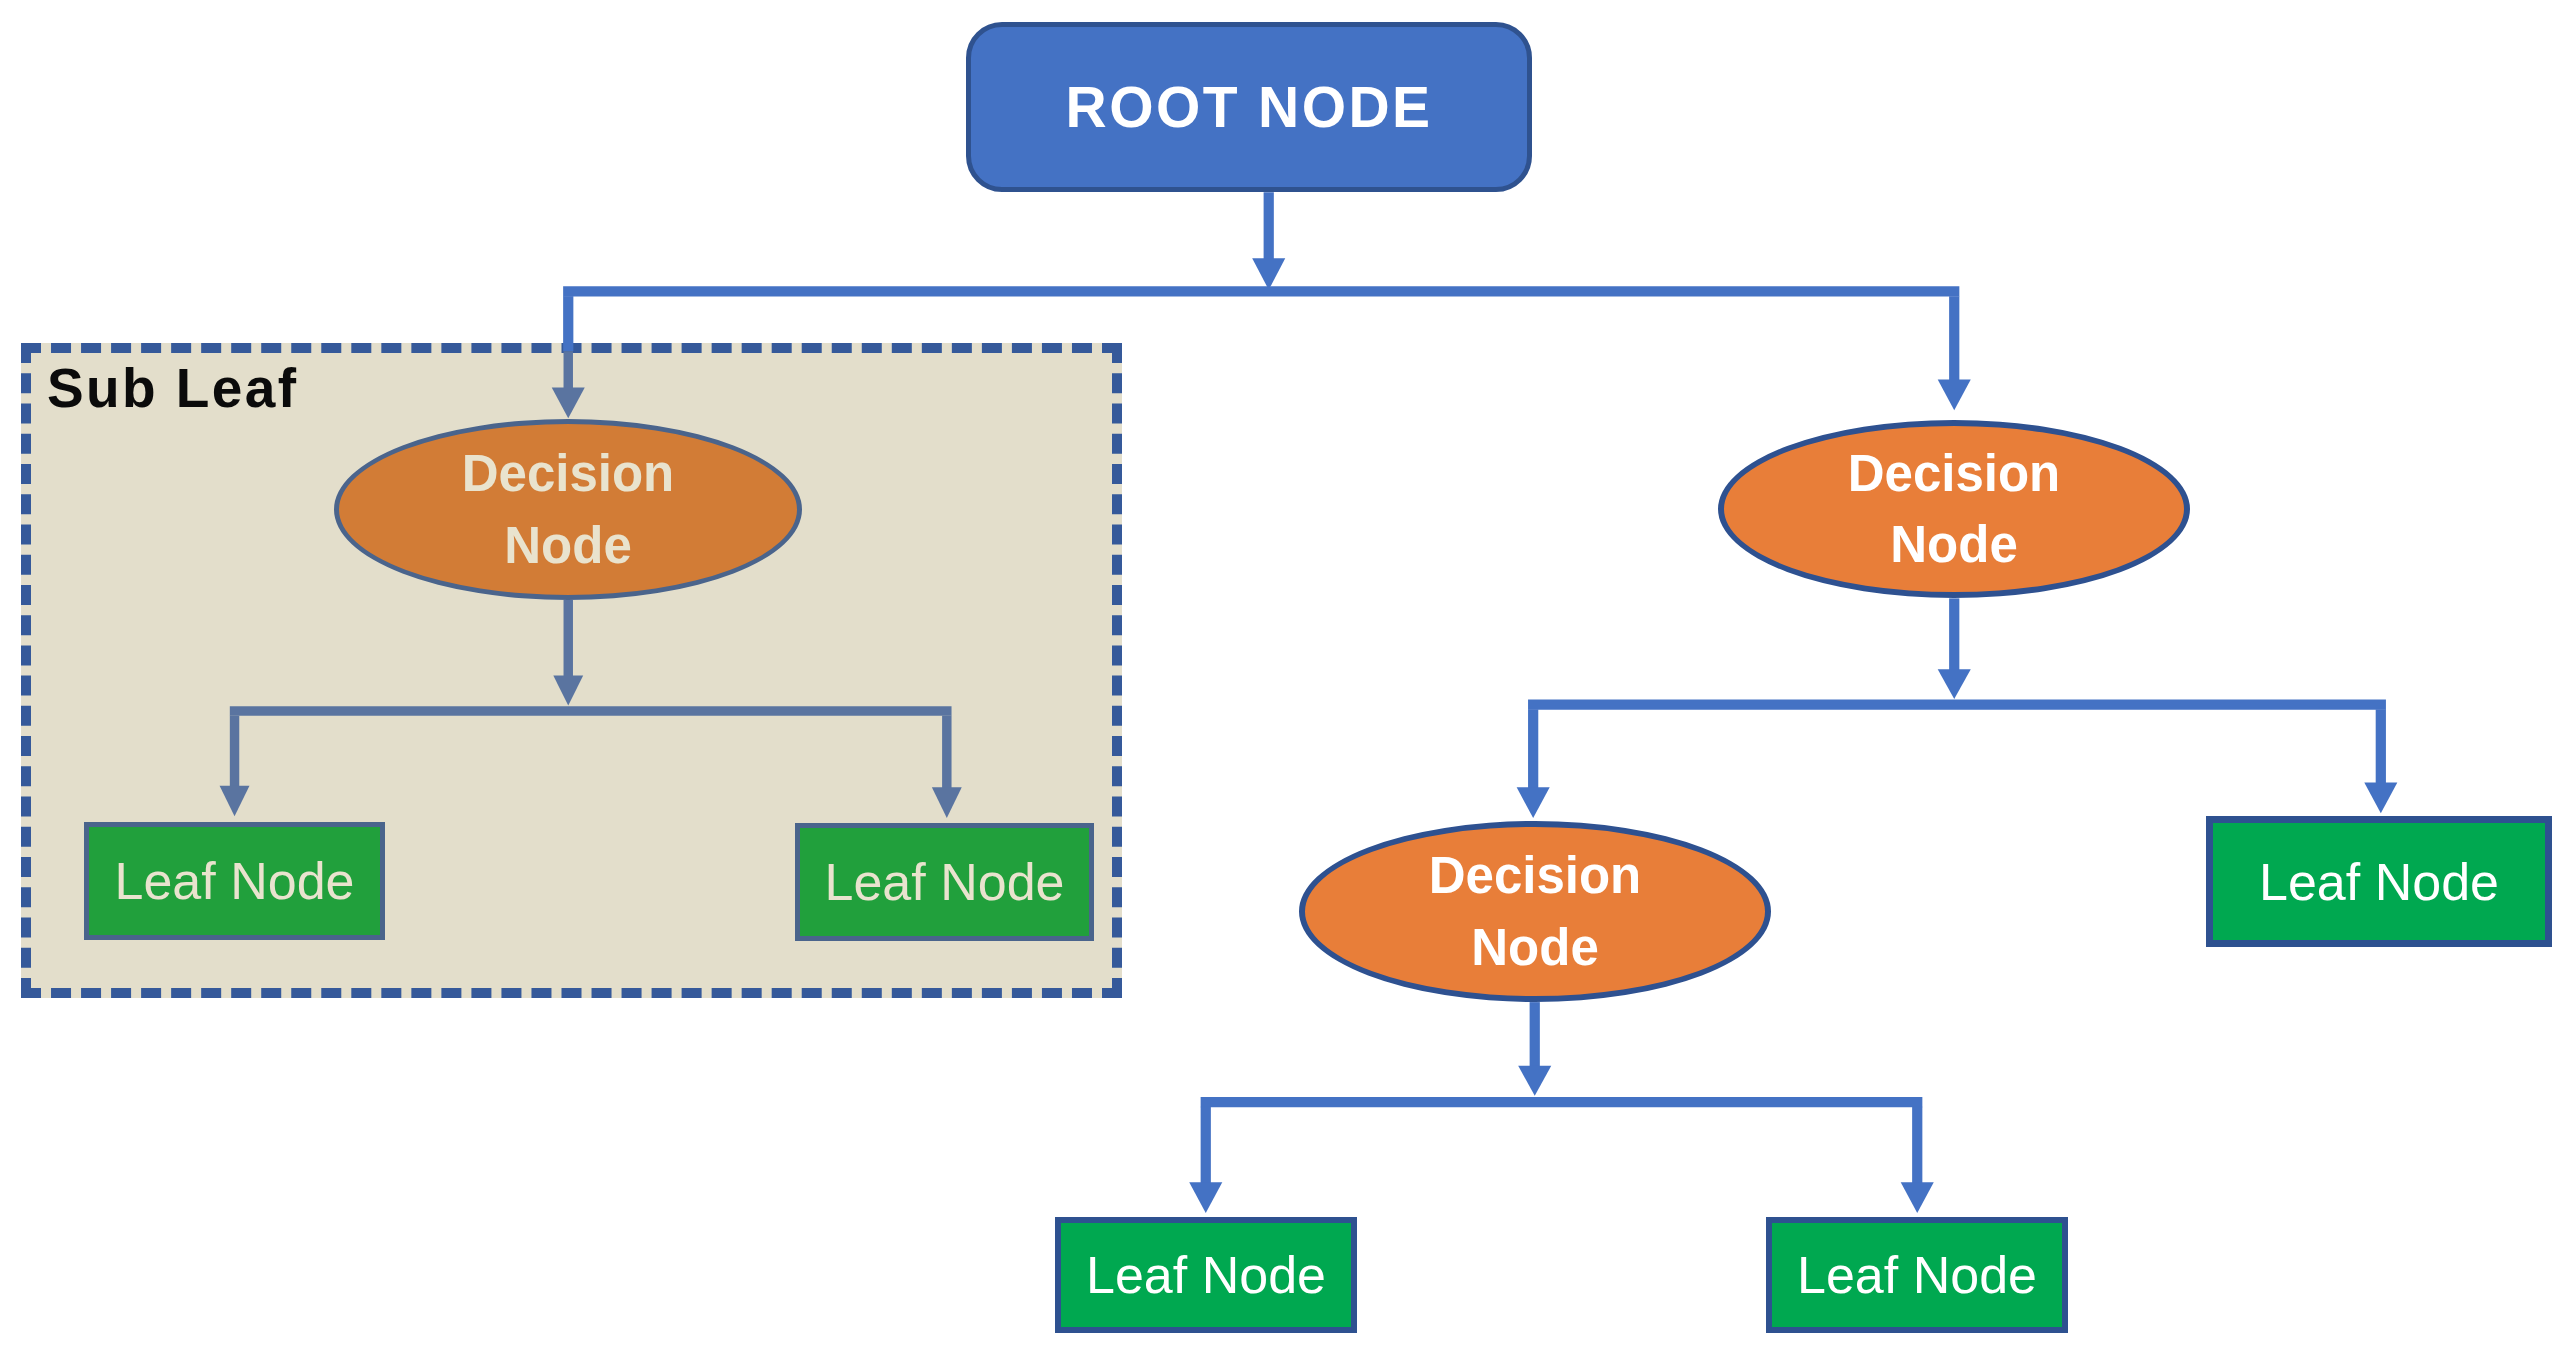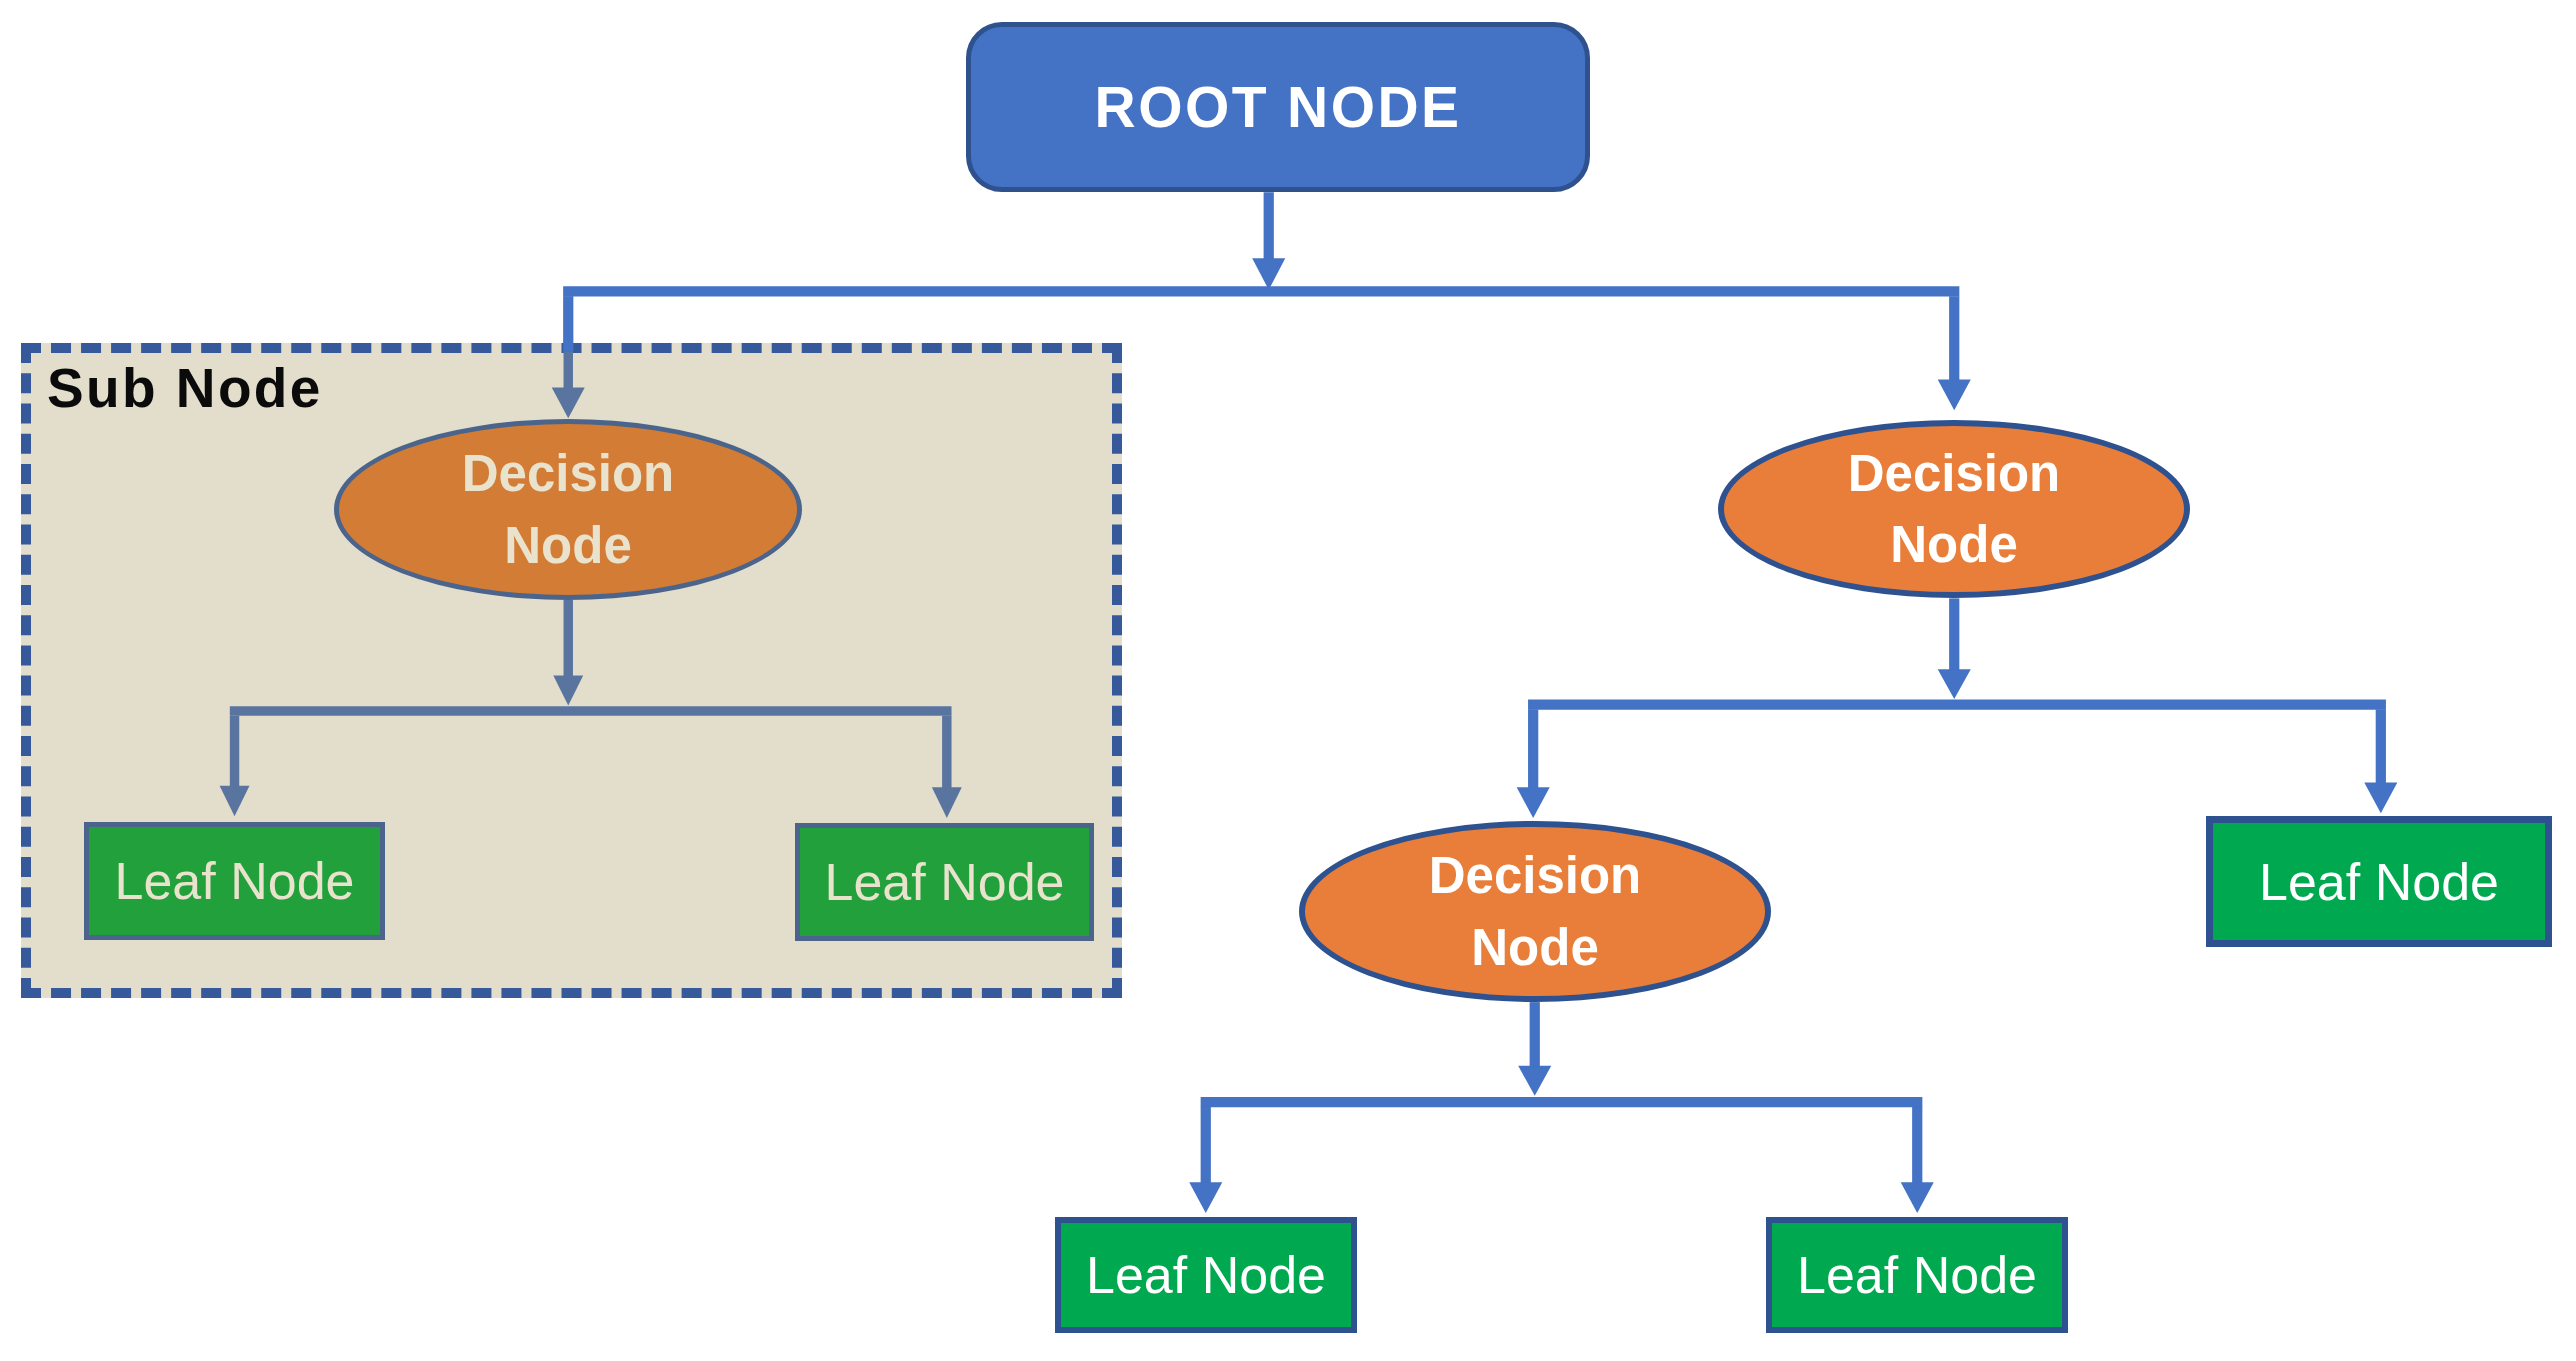--- a/index.html
+++ b/index.html
@@ -46,21 +46,21 @@
     position: absolute;
     left: 47px; top: 356px;
     font-size: 55px;
     font-weight: bold;
     letter-spacing: 2.4px;
     color: var(--label-dark);
     z-index: 3;
   }
   #root-node {
     left: 966px; top: 22px;
-    width: 624px; height: 170px;
+    width: 566px; height: 170px;
     border-radius: 36px;
     background: var(--root-fill);
     border: 5.5px solid var(--root-border);
     color: var(--text-light);
     font-size: 57px;
     font-weight: bold;
     letter-spacing: 2.4px;
   }
   .ellipse {
     border-radius: 50%;
@@ -127,21 +127,21 @@
     border: 6.3px solid var(--node-border);
     color: var(--text-light);
   }
 </style>
 </head>
 <body>
 
 <div id="canvas">
 
   <div id="subtree-box"></div>
-  <div id="subtree-label">Sub Node</div>
+  <div id="subtree-label">Sub Leaf</div>
 
   <svg id="connectors" xmlns="http://www.w3.org/2000/svg" viewBox="0 0 3273 1730" width="2576" height="1362">
 
     <path class="line-blue" d="M1612,244 V330"></path>
     <polygon class="head-blue" points="1591,328 1633,328 1612,368"></polygon>
     <path class="bar-blue" d="M722,370 H2483"></path>
 
     <path class="line-blue" d="M722,376 V446"></path>
     <path class="line-muted" d="M722,446 V494"></path>
     <polygon class="head-muted" points="701,492 743,492 722,531"></polygon>

